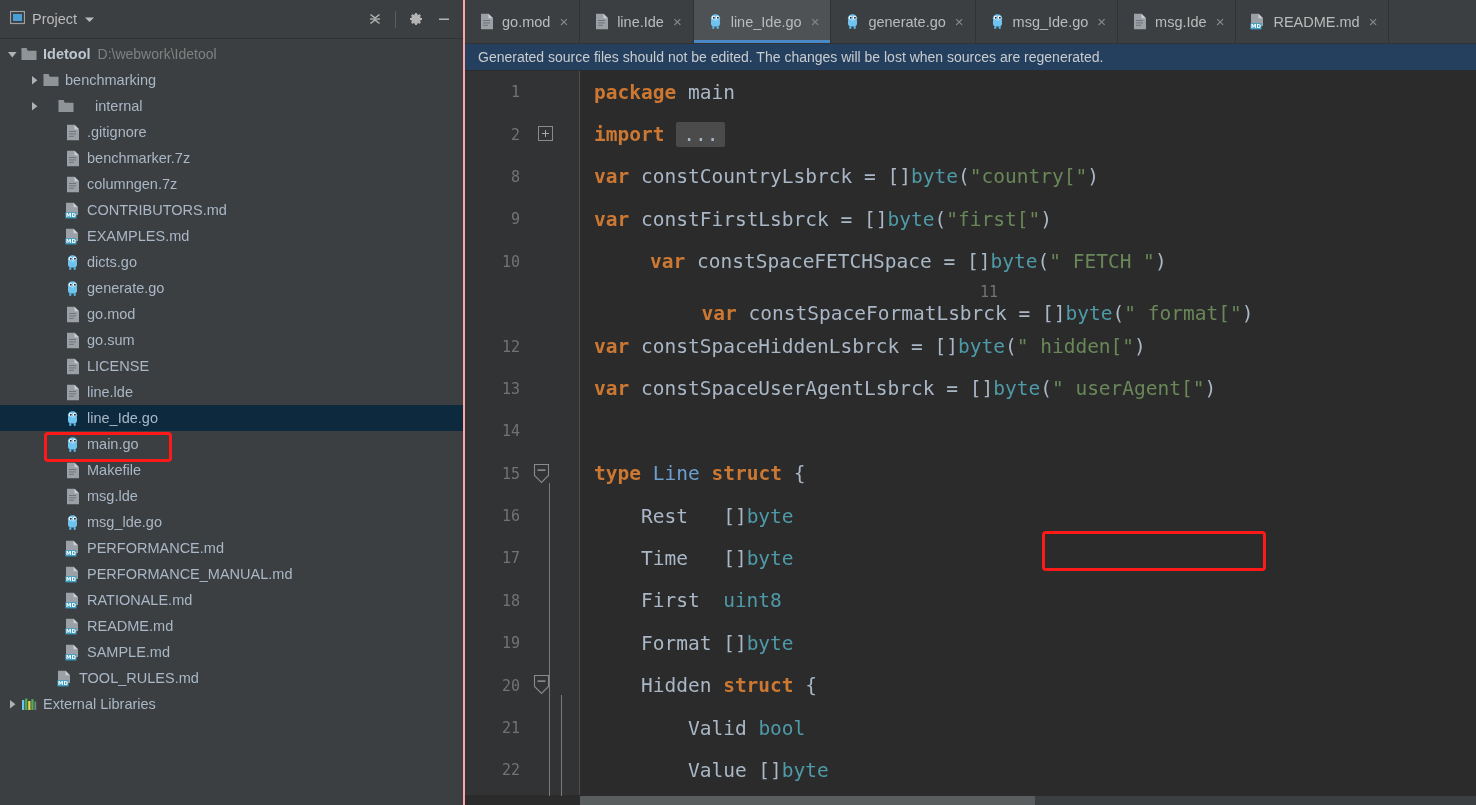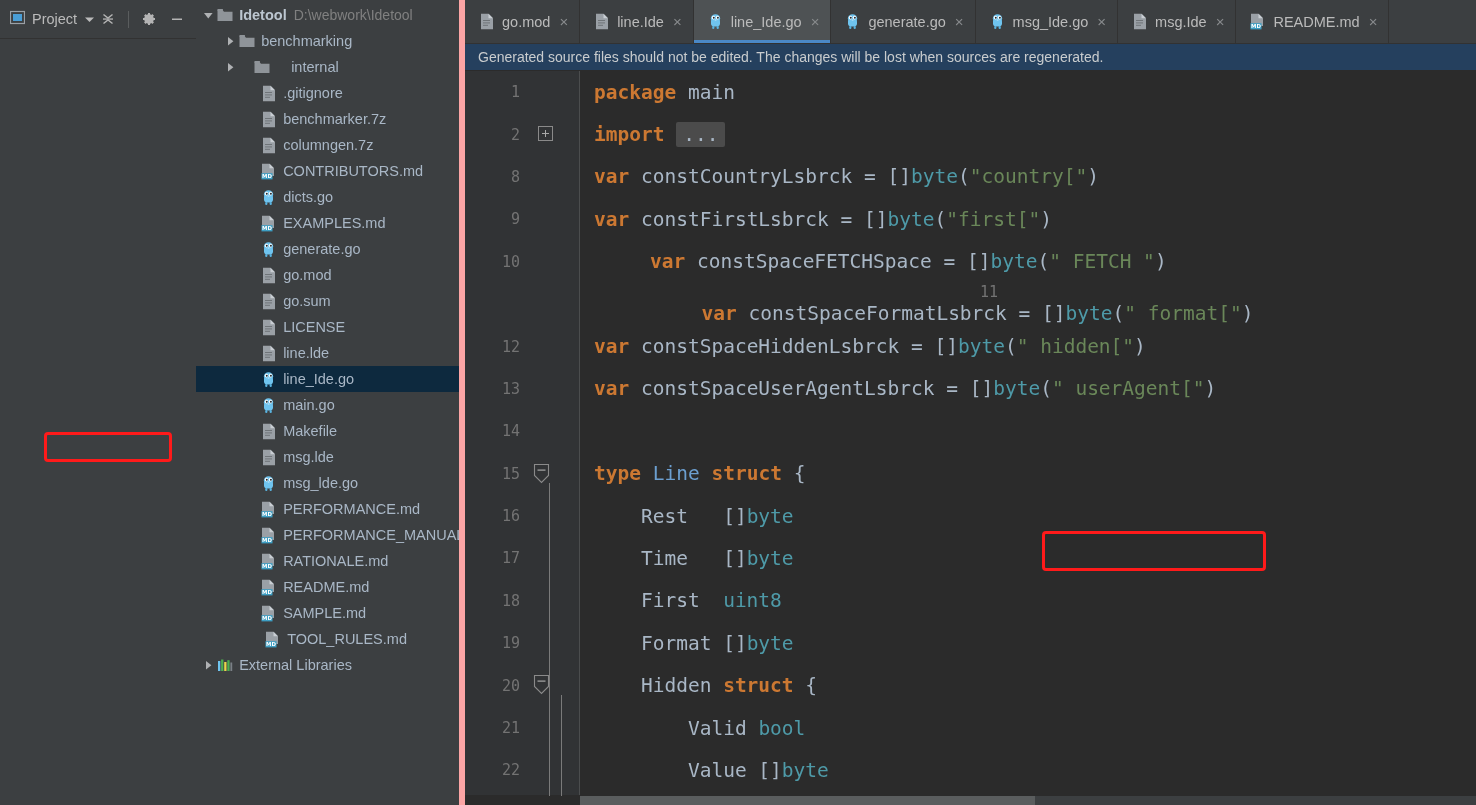--- a/index.html
+++ b/index.html
@@ -8,22 +8,22 @@
     background: #3c3f41;
     font-family: "Liberation Sans", sans-serif;
     overflow: hidden;
   }
   #app { position: relative; width: 1476px; height: 805px; display: flex; }
 
   
   #project-panel {
     width: 465px; height: 805px;
     background: #3c3f41;
-    border-right: 6px solid #fca5a5;
-    display: flex; flex-direction: row;
+    border-right: 2px solid #fca5a5;
+    display: flex; flex-direction: column;
     position: relative;
   }
   #project-header {
     height: 39px; min-height: 39px;
     background: #3c3f41;
     border-bottom: 1px solid #323232;
     display: flex; align-items: center;
     padding: 0 6px 0 10px;
   }
   .ph-title { display: flex; align-items: center; gap: 7px; }
@@ -321,49 +321,49 @@
               <rect x="0.5" y="10.2" width="11" height="6.2" fill="#3d9fc4"></rect>
               <text x="6" y="15.2" font-family="DejaVu Sans, sans-serif" font-size="5.4" fill="#ffffff" text-anchor="middle" font-weight="bold">MD</text>
             </svg>
           </span>
           <span class="tree-label">CONTRIBUTORS.md</span>
         </div>
         <div class="tree-row" style="padding-left: 48px;">
           <span class="tw-arrow"></span>
           <span class="tw-icon">
             <svg width="15" height="17" viewBox="0 0 15 17">
+              <path fill="#9aa0a6" d="M1 0.8h7.5L13 5.2V13H1z"></path>
+              <path fill="#c9ced3" d="M8.5 0.8L13 5.2H8.5z"></path>
+              <rect x="0.5" y="10.2" width="11" height="6.2" fill="#3d9fc4"></rect>
+              <text x="6" y="15.2" font-family="DejaVu Sans, sans-serif" font-size="5.4" fill="#ffffff" text-anchor="middle" font-weight="bold">MD</text>
+            </svg>
+          </span>
+          <span class="tree-label">EXAMPLES.md</span>
+        </div>
+        <div class="tree-row" style="padding-left: 48px;">
+          <span class="tw-arrow"></span>
+          <span class="tw-icon">
+            <svg width="15" height="17" viewBox="0 0 15 17">
               <ellipse cx="7.5" cy="5.2" rx="4.6" ry="3.9" fill="#6fc4ef"></ellipse>
               <rect x="3" y="5" width="9" height="8.4" rx="3.2" fill="#6fc4ef"></rect>
               <ellipse cx="5.5" cy="4.6" rx="1.7" ry="1.9" fill="#ffffff"></ellipse>
               <ellipse cx="9.6" cy="4.6" rx="1.7" ry="1.9" fill="#ffffff"></ellipse>
               <circle cx="5.8" cy="4.7" r="0.95" fill="#1b2a33"></circle>
               <circle cx="9.9" cy="4.7" r="0.95" fill="#1b2a33"></circle>
               <rect x="6.7" y="6.4" width="1.8" height="1.1" rx="0.5" fill="#cfe8f7"></rect>
               <rect x="4.2" y="13" width="2.2" height="3" rx="1" fill="#5ab4e0"></rect>
               <rect x="8.6" y="13" width="2.2" height="3" rx="1" fill="#5ab4e0"></rect>
             </svg>
           </span>
           <span class="tree-label">dicts.go</span>
         </div>
         <div class="tree-row" style="padding-left: 48px;">
           <span class="tw-arrow"></span>
           <span class="tw-icon">
             <svg width="15" height="17" viewBox="0 0 15 17">
-              <path fill="#9aa0a6" d="M1 0.8h7.5L13 5.2V13H1z"></path>
-              <path fill="#c9ced3" d="M8.5 0.8L13 5.2H8.5z"></path>
-              <rect x="0.5" y="10.2" width="11" height="6.2" fill="#3d9fc4"></rect>
-              <text x="6" y="15.2" font-family="DejaVu Sans, sans-serif" font-size="5.4" fill="#ffffff" text-anchor="middle" font-weight="bold">MD</text>
-            </svg>
-          </span>
-          <span class="tree-label">EXAMPLES.md</span>
-        </div>
-        <div class="tree-row" style="padding-left: 48px;">
-          <span class="tw-arrow"></span>
-          <span class="tw-icon">
-            <svg width="15" height="17" viewBox="0 0 15 17">
               <ellipse cx="7.5" cy="5.2" rx="4.6" ry="3.9" fill="#6fc4ef"></ellipse>
               <rect x="3" y="5" width="9" height="8.4" rx="3.2" fill="#6fc4ef"></rect>
               <ellipse cx="5.5" cy="4.6" rx="1.7" ry="1.9" fill="#ffffff"></ellipse>
               <ellipse cx="9.6" cy="4.6" rx="1.7" ry="1.9" fill="#ffffff"></ellipse>
               <circle cx="5.8" cy="4.7" r="0.95" fill="#1b2a33"></circle>
               <circle cx="9.9" cy="4.7" r="0.95" fill="#1b2a33"></circle>
               <rect x="6.7" y="6.4" width="1.8" height="1.1" rx="0.5" fill="#cfe8f7"></rect>
               <rect x="4.2" y="13" width="2.2" height="3" rx="1" fill="#5ab4e0"></rect>
               <rect x="8.6" y="13" width="2.2" height="3" rx="1" fill="#5ab4e0"></rect>
             </svg>
@@ -552,21 +552,21 @@
           <span class="tw-icon">
             <svg width="15" height="17" viewBox="0 0 15 17">
               <path fill="#9aa0a6" d="M1 0.8h7.5L13 5.2V13H1z"></path>
               <path fill="#c9ced3" d="M8.5 0.8L13 5.2H8.5z"></path>
               <rect x="0.5" y="10.2" width="11" height="6.2" fill="#3d9fc4"></rect>
               <text x="6" y="15.2" font-family="DejaVu Sans, sans-serif" font-size="5.4" fill="#ffffff" text-anchor="middle" font-weight="bold">MD</text>
             </svg>
           </span>
           <span class="tree-label">SAMPLE.md</span>
         </div>
-        <div class="tree-row" style="padding-left: 52px;">
+        <div class="tree-row" style="padding-left: 40px;">
           <span class="tw-arrow"></span>
           <span class="tw-icon">
             <svg width="15" height="17" viewBox="0 0 15 17">
               <path fill="#9aa0a6" d="M1 0.8h7.5L13 5.2V13H1z"></path>
               <path fill="#c9ced3" d="M8.5 0.8L13 5.2H8.5z"></path>
               <rect x="0.5" y="10.2" width="11" height="6.2" fill="#3d9fc4"></rect>
               <text x="6" y="15.2" font-family="DejaVu Sans, sans-serif" font-size="5.4" fill="#ffffff" text-anchor="middle" font-weight="bold">MD</text>
             </svg>
           </span>
           <span class="tree-label">TOOL_RULES.md</span>

